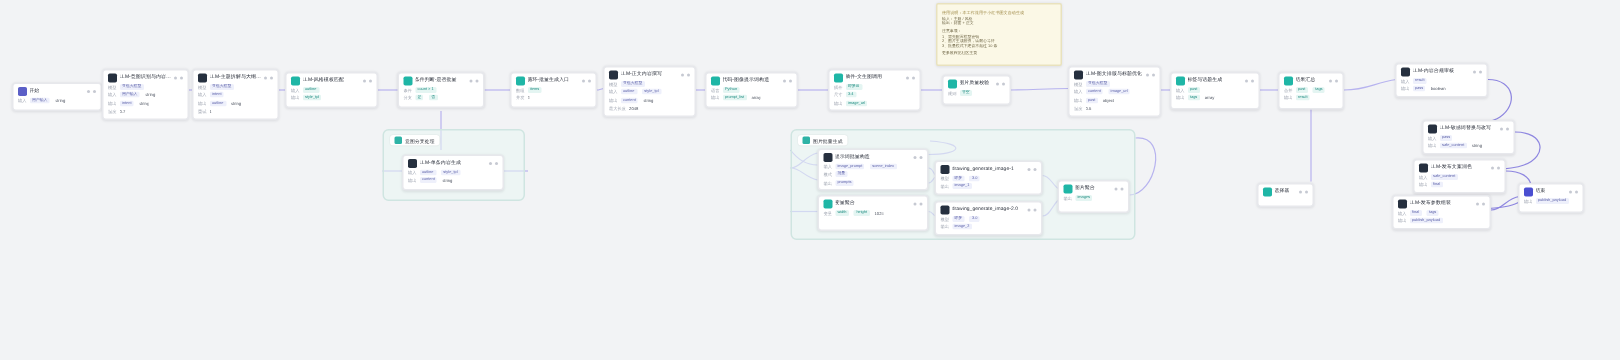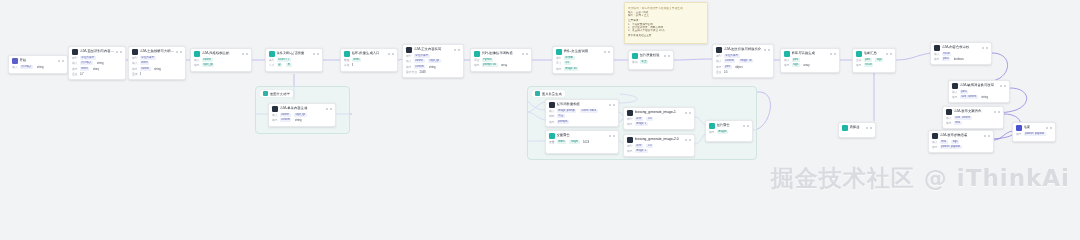--- a/index.html
+++ b/index.html
@@ -701,15 +701,14 @@
           <span class="n-ico teal"></span>
           <span class="n-title">选择器</span>
           <span class="n-tools">
             <i></i>
             <i></i>
           </span>
         </div>
       </div>
     </div>
 
-  <div id="watermark">掘金技术社区 @ iThinkAi</div>
 
 </div>
 
 </body></html>

